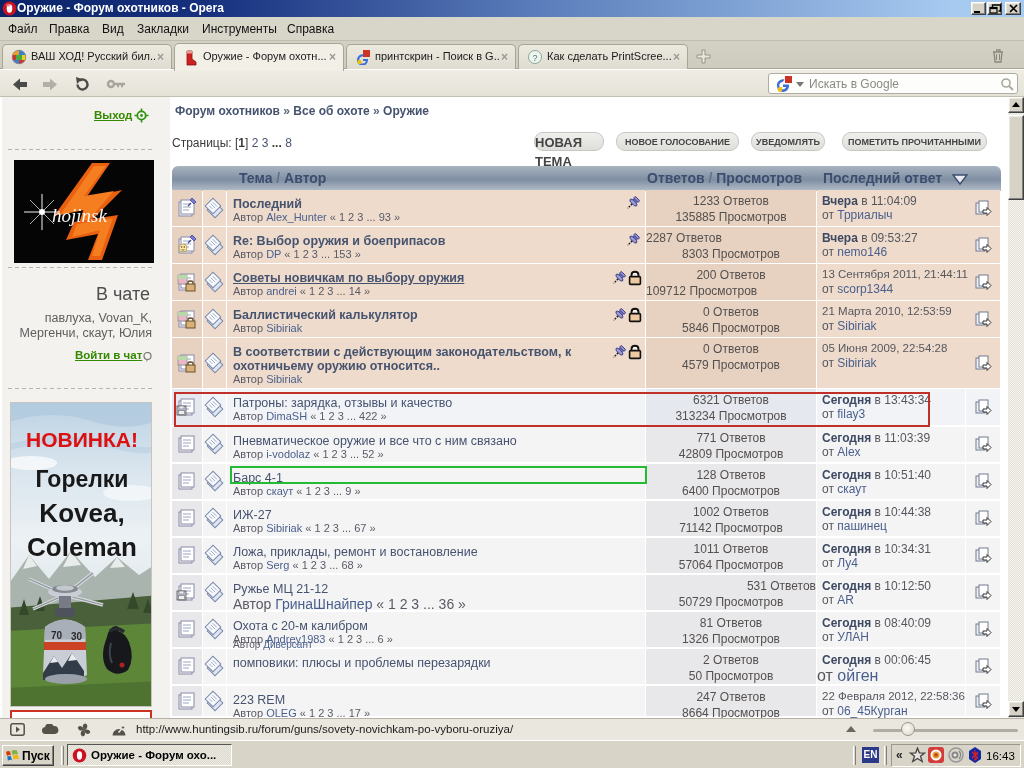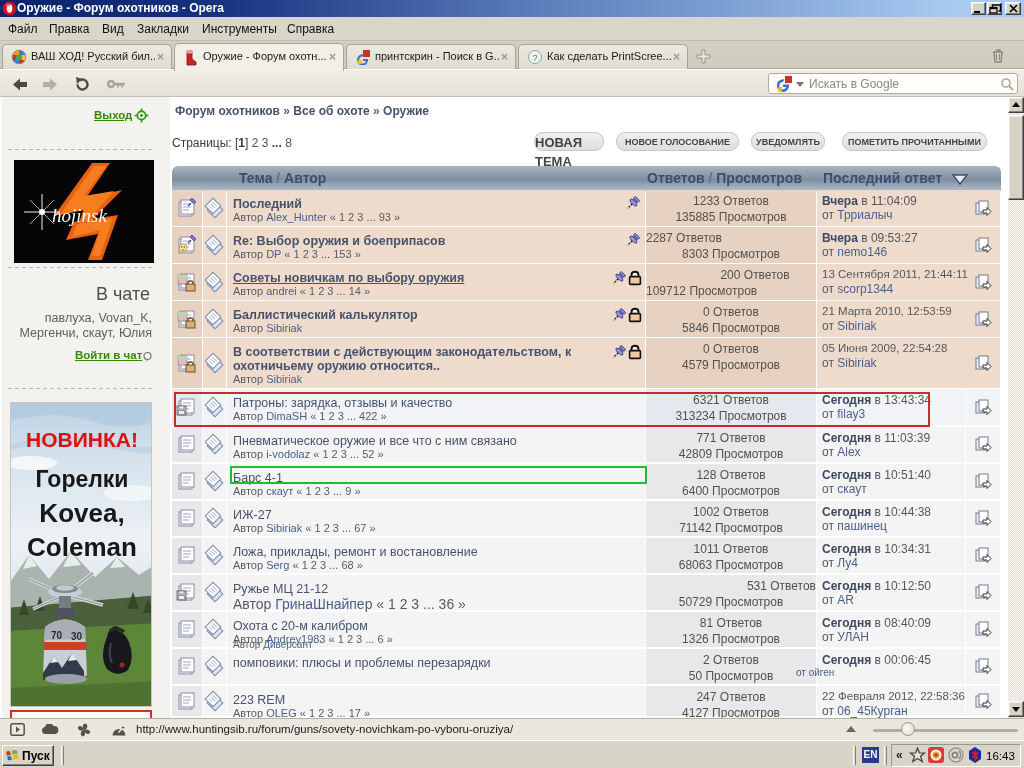--- a/index.html
+++ b/index.html
@@ -354,21 +354,21 @@
       <rect x="7" y="3.6" width="4" height="2.6" fill="#7578c2" stroke="#3c3c80" stroke-width="0.8"></rect>
       <ellipse cx="9" cy="7" rx="4.6" ry="1.8" fill="#9a9cda" stroke="#3c3c80" stroke-width="0.9"></ellipse>
       <path d="M9 8.8 L9 15.2" stroke="#222" stroke-width="1.5" stroke-dasharray="1.8 1.2"></path>
     </g>
   </svg>
 <svg style="position:absolute;left:627px;top:270px" width="16" height="16" viewBox="0 0 16 16">
     <path d="M4.6 7 V4.8 Q4.6 1.8 8 1.8 Q11.4 1.8 11.4 4.8 V7" fill="none" stroke="#111" stroke-width="2"></path>
     <path d="M6.3 7 V5 Q6.3 3.6 8 3.6 Q9.7 3.6 9.7 5 V7" fill="none" stroke="#fff" stroke-width="1.2"></path>
     <rect x="2.6" y="6.6" width="10.8" height="7.8" rx="1" fill="#ecc9a0" stroke="#111" stroke-width="1.6"></rect>
   </svg>
-<div style="position:absolute;left:670px;top:268px;width:170px;text-align:center;font-size:12px;color:#54504e">200 Ответов</div>
+<div style="position:absolute;left:646px;top:268px;width:170px;text-align:center;font-size:12px;color:#54504e">200 Ответов</div>
 <div style="position:absolute;left:646px;top:284px;width:170px;text-align:left;font-size:12px;color:#54504e">109712 Просмотров</div>
 <div style="position:absolute;left:822px;top:268px;font-size:11.5px;white-space:nowrap"><span style="color:#55575e">13 Сентября 2011, 21:44:11</span></div>
 <div style="position:absolute;left:822px;top:282px;font-size:12px;color:#55575e;white-space:nowrap">от <span style="color:#4a5f8c">scorp1344</span></div>
 <svg style="position:absolute;left:974px;top:273px" width="18" height="18" viewBox="0 0 18 18">
     <rect x="2" y="4" width="9" height="11" fill="#eef0f6" stroke="#707a90" stroke-width="1"></rect>
     <rect x="5" y="2" width="9" height="11" fill="#ffffff" stroke="#707a90" stroke-width="1"></rect>
     <path d="M9 11 h4 v-2.5 l4 4 -4 4 v-2.5 h-4 z" fill="#fff" stroke="#333" stroke-width="1"></path>
   </svg>
 <div style="position:absolute;left:172px;top:301px;width:30px;height:36px;background:#e7d2c2"></div>
 <div style="position:absolute;left:203px;top:301px;width:23px;height:36px;background:#eedbcc"></div>
@@ -640,21 +640,21 @@
     <g transform="translate(9,9) rotate(45)">
       <rect x="-5.5" y="-5.5" width="11" height="11" fill="#f8fafd" stroke="#7888a8" stroke-width="1"></rect>
       <line x1="-3" y1="-2.5" x2="3" y2="-2.5" stroke="#98a8c4" stroke-width="0.9"></line>
       <line x1="-3" y1="0" x2="3" y2="0" stroke="#98a8c4" stroke-width="0.9"></line>
       <line x1="-3" y1="2.5" x2="1.5" y2="2.5" stroke="#98a8c4" stroke-width="0.9"></line>
     </g>
   </svg>
 <div style="position:absolute;left:233px;top:545px;font-size:12.5px;font-weight:normal;color:#46536f;white-space:nowrap">Ложа, приклады, ремонт и востановление</div>
 <div style="position:absolute;left:233px;top:559px;font-size:11px;color:#5a5a66;white-space:nowrap">Автор <span style="color:#4a5f8c">Serg</span> « 1 2 3 ... 68 »</div>
 <div style="position:absolute;left:646px;top:542px;width:170px;text-align:center;font-size:12px;color:#54504e">1011 Ответов</div>
-<div style="position:absolute;left:646px;top:558px;width:170px;text-align:center;font-size:12px;color:#54504e">68063 Просмотров</div>
+<div style="position:absolute;left:646px;top:558px;width:170px;text-align:center;font-size:12px;color:#54504e">57064 Просмотров</div>
 <div style="position:absolute;left:822px;top:542px;font-size:12px;white-space:nowrap"><b style="color:#3e4a63">Сегодня</b> <span style="color:#55575e">в 10:34:31</span></div>
 <div style="position:absolute;left:822px;top:556px;font-size:12px;color:#55575e;white-space:nowrap">от <span style="color:#4a5f8c">Лу4</span></div>
 <svg style="position:absolute;left:974px;top:546px" width="18" height="18" viewBox="0 0 18 18">
     <rect x="2" y="4" width="9" height="11" fill="#eef0f6" stroke="#707a90" stroke-width="1"></rect>
     <rect x="5" y="2" width="9" height="11" fill="#ffffff" stroke="#707a90" stroke-width="1"></rect>
     <path d="M9 11 h4 v-2.5 l4 4 -4 4 v-2.5 h-4 z" fill="#fff" stroke="#333" stroke-width="1"></path>
   </svg>
 <div style="position:absolute;left:172px;top:575px;width:30px;height:35px;background:#e8e7ea"></div>
 <div style="position:absolute;left:203px;top:575px;width:23px;height:35px;background:#f5f4f5"></div>
 <div style="position:absolute;left:227px;top:575px;width:418px;height:35px;background:#f5f4f5"></div>
@@ -750,21 +750,21 @@
       <line x1="-3" y1="-2.5" x2="3" y2="-2.5" stroke="#98a8c4" stroke-width="0.9"></line>
       <line x1="-3" y1="0" x2="3" y2="0" stroke="#98a8c4" stroke-width="0.9"></line>
       <line x1="-3" y1="2.5" x2="1.5" y2="2.5" stroke="#98a8c4" stroke-width="0.9"></line>
     </g>
   </svg>
 <div style="position:absolute;left:233px;top:656px;font-size:12.5px;font-weight:normal;color:#46536f;white-space:nowrap">помповики: плюсы и проблемы перезарядки</div>
 <div style="position:absolute;left:233px;top:639px;font-size:10px;color:#5a5a66;white-space:nowrap">Автор <span style="color:#4a5f8c">Диверсант</span> </div>
 <div style="position:absolute;left:646px;top:653px;width:170px;text-align:center;font-size:12px;color:#54504e">2 Ответов</div>
 <div style="position:absolute;left:646px;top:669px;width:170px;text-align:center;font-size:12px;color:#54504e">50 Просмотров</div>
 <div style="position:absolute;left:822px;top:653px;font-size:12px;white-space:nowrap"><b style="color:#3e4a63">Сегодня</b> <span style="color:#55575e">в 00:06:45</span></div>
-<div style="position:absolute;left:796px;top:667px;font-size:10px;color:#55575e;white-space:nowrap">от <span style="color:#4a5f8c">ойген</span></div>
+<div style="position:absolute;left:817px;top:667px;font-size:16px;color:#55575e;white-space:nowrap">от <span style="color:#4a5f8c">ойген</span></div>
 <svg style="position:absolute;left:974px;top:657px" width="18" height="18" viewBox="0 0 18 18">
     <rect x="2" y="4" width="9" height="11" fill="#eef0f6" stroke="#707a90" stroke-width="1"></rect>
     <rect x="5" y="2" width="9" height="11" fill="#ffffff" stroke="#707a90" stroke-width="1"></rect>
     <path d="M9 11 h4 v-2.5 l4 4 -4 4 v-2.5 h-4 z" fill="#fff" stroke="#333" stroke-width="1"></path>
   </svg>
 <div style="position:absolute;left:172px;top:686px;width:30px;height:30px;background:#e8e7ea"></div>
 <div style="position:absolute;left:203px;top:686px;width:23px;height:30px;background:#f5f4f5"></div>
 <div style="position:absolute;left:227px;top:686px;width:418px;height:30px;background:#f5f4f5"></div>
 <div style="position:absolute;left:646px;top:686px;width:170px;height:30px;background:#e8e7ea"></div>
 <div style="position:absolute;left:817px;top:686px;width:148px;height:30px;background:#f5f4f5"></div>
@@ -783,21 +783,21 @@
     <g transform="translate(9,9) rotate(45)">
       <rect x="-5.5" y="-5.5" width="11" height="11" fill="#f8fafd" stroke="#7888a8" stroke-width="1"></rect>
       <line x1="-3" y1="-2.5" x2="3" y2="-2.5" stroke="#98a8c4" stroke-width="0.9"></line>
       <line x1="-3" y1="0" x2="3" y2="0" stroke="#98a8c4" stroke-width="0.9"></line>
       <line x1="-3" y1="2.5" x2="1.5" y2="2.5" stroke="#98a8c4" stroke-width="0.9"></line>
     </g>
   </svg>
 <div style="position:absolute;left:233px;top:693px;font-size:12.5px;font-weight:normal;color:#46536f;white-space:nowrap">223 REM</div>
 <div style="position:absolute;left:233px;top:707px;font-size:11px;color:#5a5a66;white-space:nowrap">Автор <span style="color:#4a5f8c">OLEG</span> « 1 2 3 ... 17 »</div>
 <div style="position:absolute;left:646px;top:690px;width:170px;text-align:center;font-size:12px;color:#54504e">247 Ответов</div>
-<div style="position:absolute;left:646px;top:706px;width:170px;text-align:center;font-size:12px;color:#54504e">4127 Просмотров</div>
+<div style="position:absolute;left:646px;top:706px;width:170px;text-align:center;font-size:12px;color:#54504e">8664 Просмотров</div>
 <div style="position:absolute;left:822px;top:690px;font-size:11.5px;white-space:nowrap"><span style="color:#55575e">22 Февраля 2012, 22:58:36</span></div>
 <div style="position:absolute;left:822px;top:704px;font-size:12px;color:#55575e;white-space:nowrap">от <span style="color:#4a5f8c">06_45Курган</span></div>
 <svg style="position:absolute;left:974px;top:692px" width="18" height="18" viewBox="0 0 18 18">
     <rect x="2" y="4" width="9" height="11" fill="#eef0f6" stroke="#707a90" stroke-width="1"></rect>
     <rect x="5" y="2" width="9" height="11" fill="#ffffff" stroke="#707a90" stroke-width="1"></rect>
     <path d="M9 11 h4 v-2.5 l4 4 -4 4 v-2.5 h-4 z" fill="#fff" stroke="#333" stroke-width="1"></path>
   </svg>
 <div class="abs" style="left:174px;top:392px;width:756px;height:35px;border:2px solid #c03028;z-index:5"></div>
 <div class="abs" style="left:230px;top:466px;width:417px;height:18px;border:2px solid #22bb33;z-index:5"></div>
 
@@ -841,20 +841,27 @@
   <div class="abs" style="left:2px;top:4px;width:52px;height:21px;background:#d8d4c8;border-top:1px solid #fff;border-left:1px solid #fff;border-right:1px solid #404040;border-bottom:1px solid #404040;box-shadow:inset -1px -1px 0 #808080">
     <svg class="abs" style="left:3px;top:3px" width="14" height="13" viewBox="0 0 14 13">
         <path d="M0 3 Q2 1.5 4 3 L5 7 Q3 5.5 1 7 Z" fill="#d83b01" transform="skewY(-6)"></path>
         <path d="M5.5 2.6 Q8 1 11 2.6 L12 6.8 Q9 5 6.5 6.8 Z" fill="#7cb342" transform="skewY(-6)"></path>
         <path d="M1.2 8 Q3 6.5 5 8 L6 12 Q4 10.5 2 12 Z" fill="#1a73c1" transform="skewY(-6)"></path>
         <path d="M6.8 7.6 Q9 6 12 7.6 L13 11.8 Q10 10 7.8 11.8 Z" fill="#f2b50f" transform="skewY(-6)"></path>
       </svg>
     <div class="abs" style="left:19px;top:3px;font-size:12px;font-weight:bold;color:#000">Пуск</div>
   </div>
   <div class="abs" style="left:61px;top:5px;width:3px;height:19px;border-left:1px solid #fff;border-right:1px solid #808080"></div>
+  <div class="abs" style="left:67px;top:3px;width:165px;height:22px;background:repeating-conic-gradient(#eeebe3 0% 25%, #dbd8ce 0% 50%) 0 0/2px 2px;border-top:1px solid #555;border-left:1px solid #555;border-right:1px solid #fff;border-bottom:1px solid #fff">
+    <svg class="abs" style="left:4px;top:3px" width="15" height="15" viewBox="0 0 15 15">
+        <ellipse cx="7.5" cy="7.5" rx="6.8" ry="7" fill="#cc1122"></ellipse>
+        <ellipse cx="7.5" cy="7.5" rx="2.6" ry="4.2" fill="#fff"></ellipse>
+      </svg>
+    <div class="abs" style="left:23px;top:4px;font-size:11.5px;font-weight:bold;color:#000">Оружие - Форум охо...</div>
+  </div>
   <div class="abs" style="left:853px;top:5px;width:3px;height:19px;border-left:1px solid #fff;border-right:1px solid #808080"></div>
   <div class="abs" style="left:862px;top:6px;width:17px;height:16px;background:#2a3a88;color:#fff;font-size:10px;font-weight:bold;text-align:center;line-height:16px">EN</div>
   <div class="abs" style="left:884px;top:5px;width:3px;height:19px;border-left:1px solid #fff;border-right:1px solid #808080"></div>
   <div class="abs" style="left:891px;top:3px;width:130px;height:23px;border-top:1px solid #9a978c;border-left:1px solid #9a978c;border-right:1px solid #fff;border-bottom:1px solid #fff">
     <div class="abs" style="left:4px;top:3px;font-size:12px;font-weight:bold;color:#222">«</div>
     <svg class="abs" style="left:17px;top:2px" width="17" height="17" viewBox="0 0 17 17">
         <path d="M8.5 1 l1.8 4.8 5.2 0.3 -4 3.2 1.7 5.2 -4.7-3 -4.7 3 1.7-5.2 -4-3.2 5.2-0.3 z" fill="#e8e5dc" stroke="#444" stroke-width="1.3"></path>
       </svg>
     <svg class="abs" style="left:36px;top:2px" width="16" height="16" viewBox="0 0 16 16">
         <rect x="0" y="0" width="16" height="16" rx="3" fill="#d43b3b"></rect>

